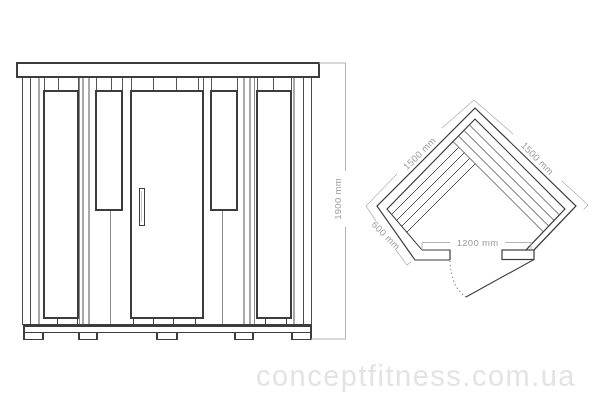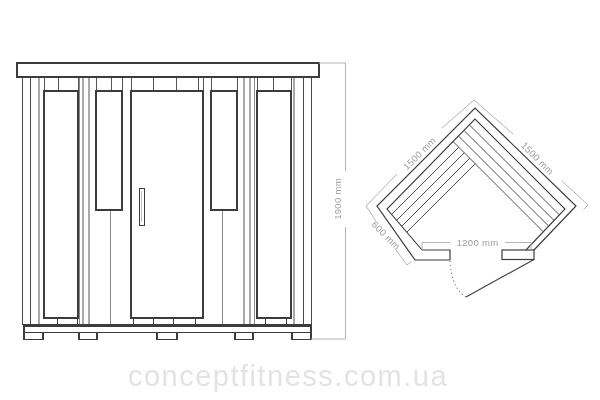--- a/index.html
+++ b/index.html
@@ -1,21 +1,21 @@
 <!DOCTYPE html>
 <html><head>
 <meta charset="utf-8">
 <style>
   html,body{margin:0;padding:0;background:#ffffff;width:600px;height:400px;overflow:hidden;}
   .canvas{position:relative;width:600px;height:400px;background:#ffffff;font-family:"Liberation Sans",sans-serif;}
   svg{position:absolute;top:0;left:0;}
   .dimtext{font-family:"Liberation Sans",sans-serif;font-size:9.5px;fill:#9e9e9e;letter-spacing:0.3px;}
   .watermark{
     position:absolute;top:360px;left:0;width:576px;height:38px;
-    text-align:center;font-size:29px;letter-spacing:1.5px;
+    text-align:right;font-size:29px;letter-spacing:1.5px;
     color:#e3e3e3;font-family:"Liberation Sans",sans-serif;white-space:nowrap;
     user-select:none;
   }
 </style>
 </head>
 <body>
 
 <div class="canvas">
 <svg width="600" height="400" viewBox="0 0 600 400">
 

